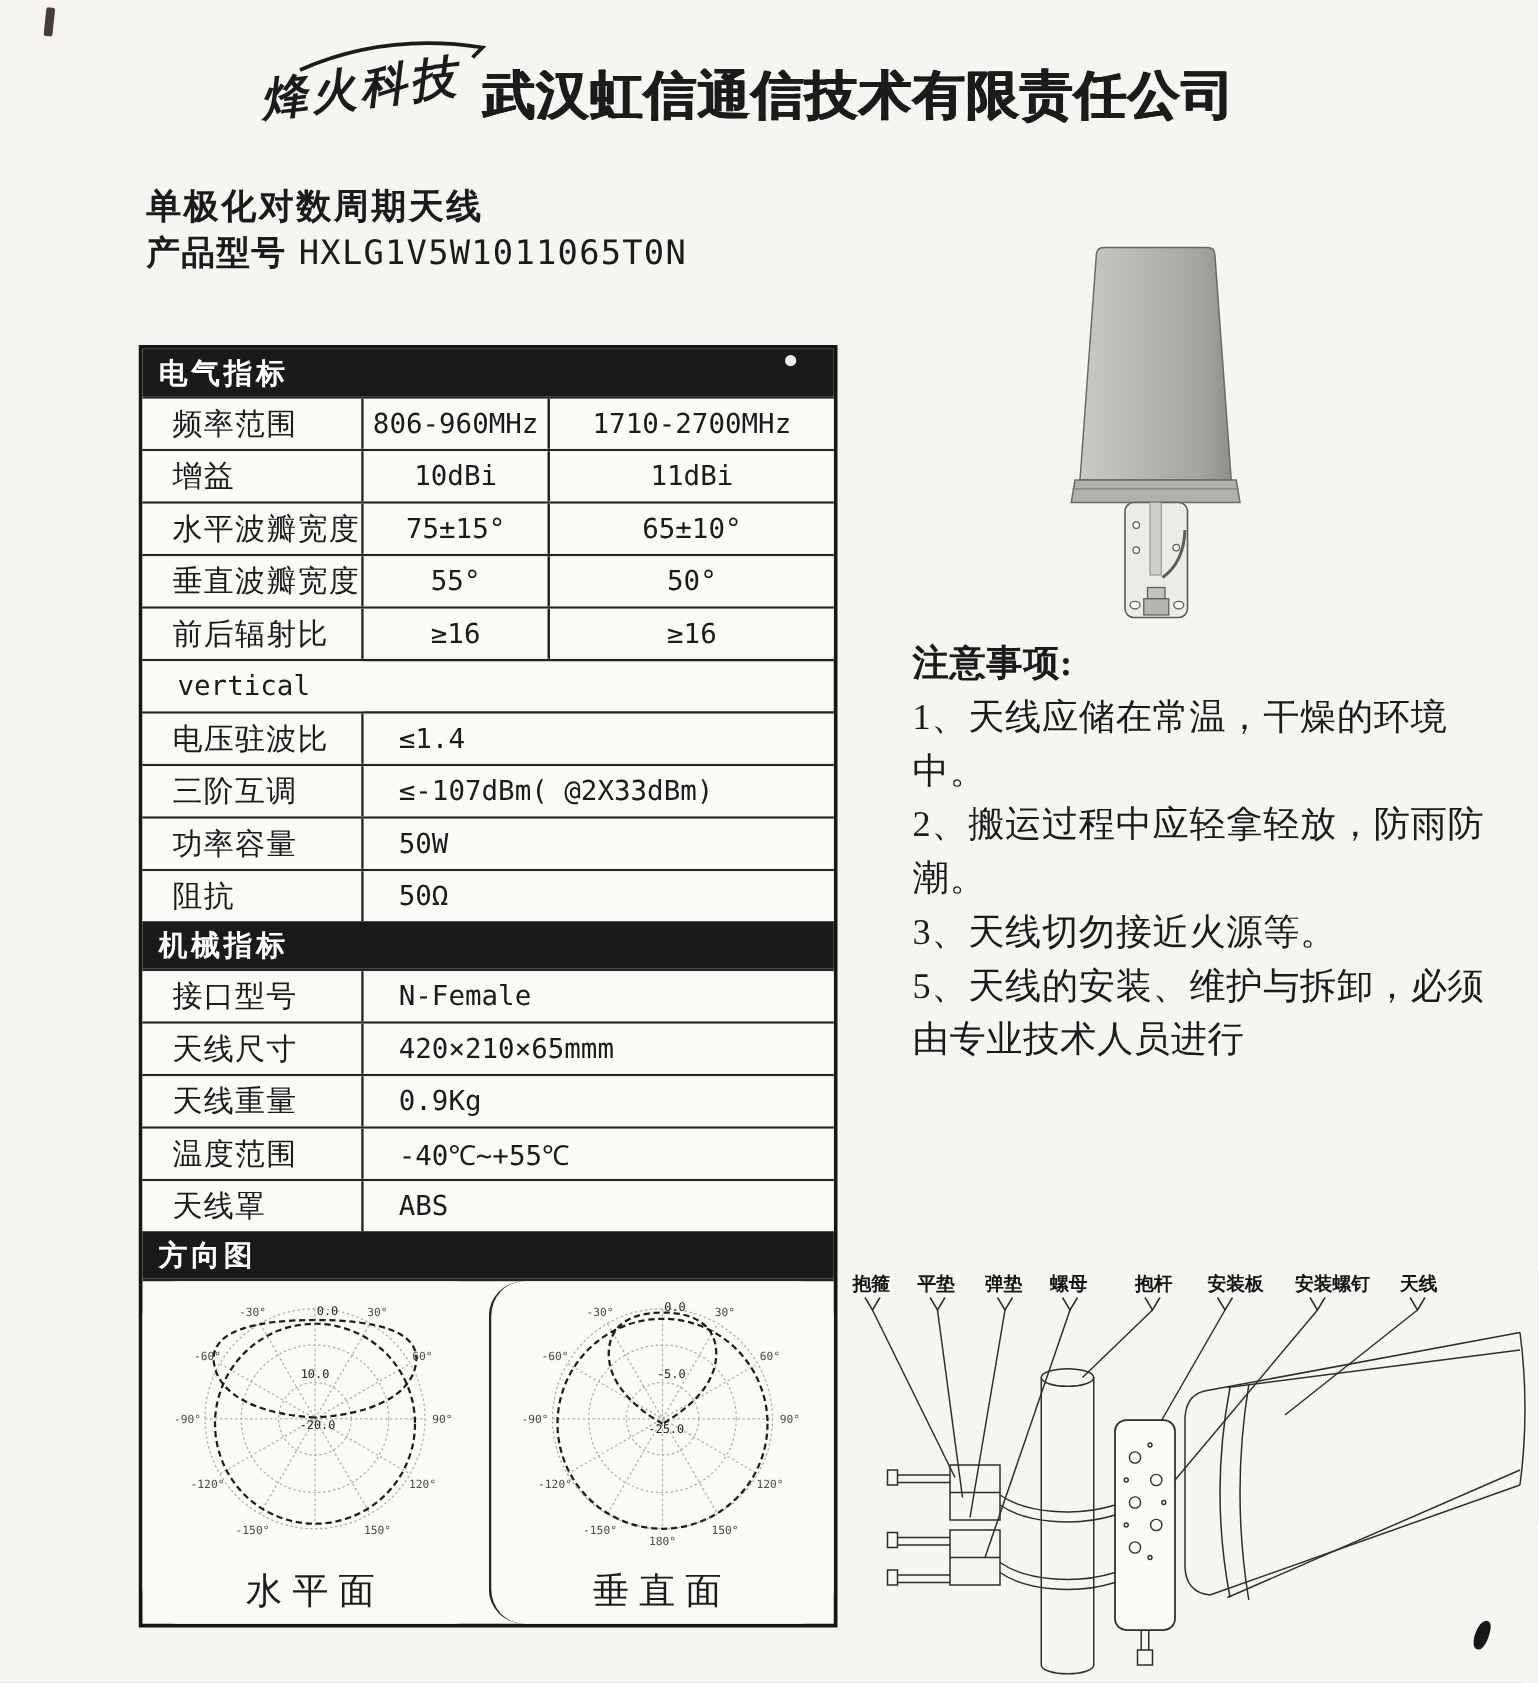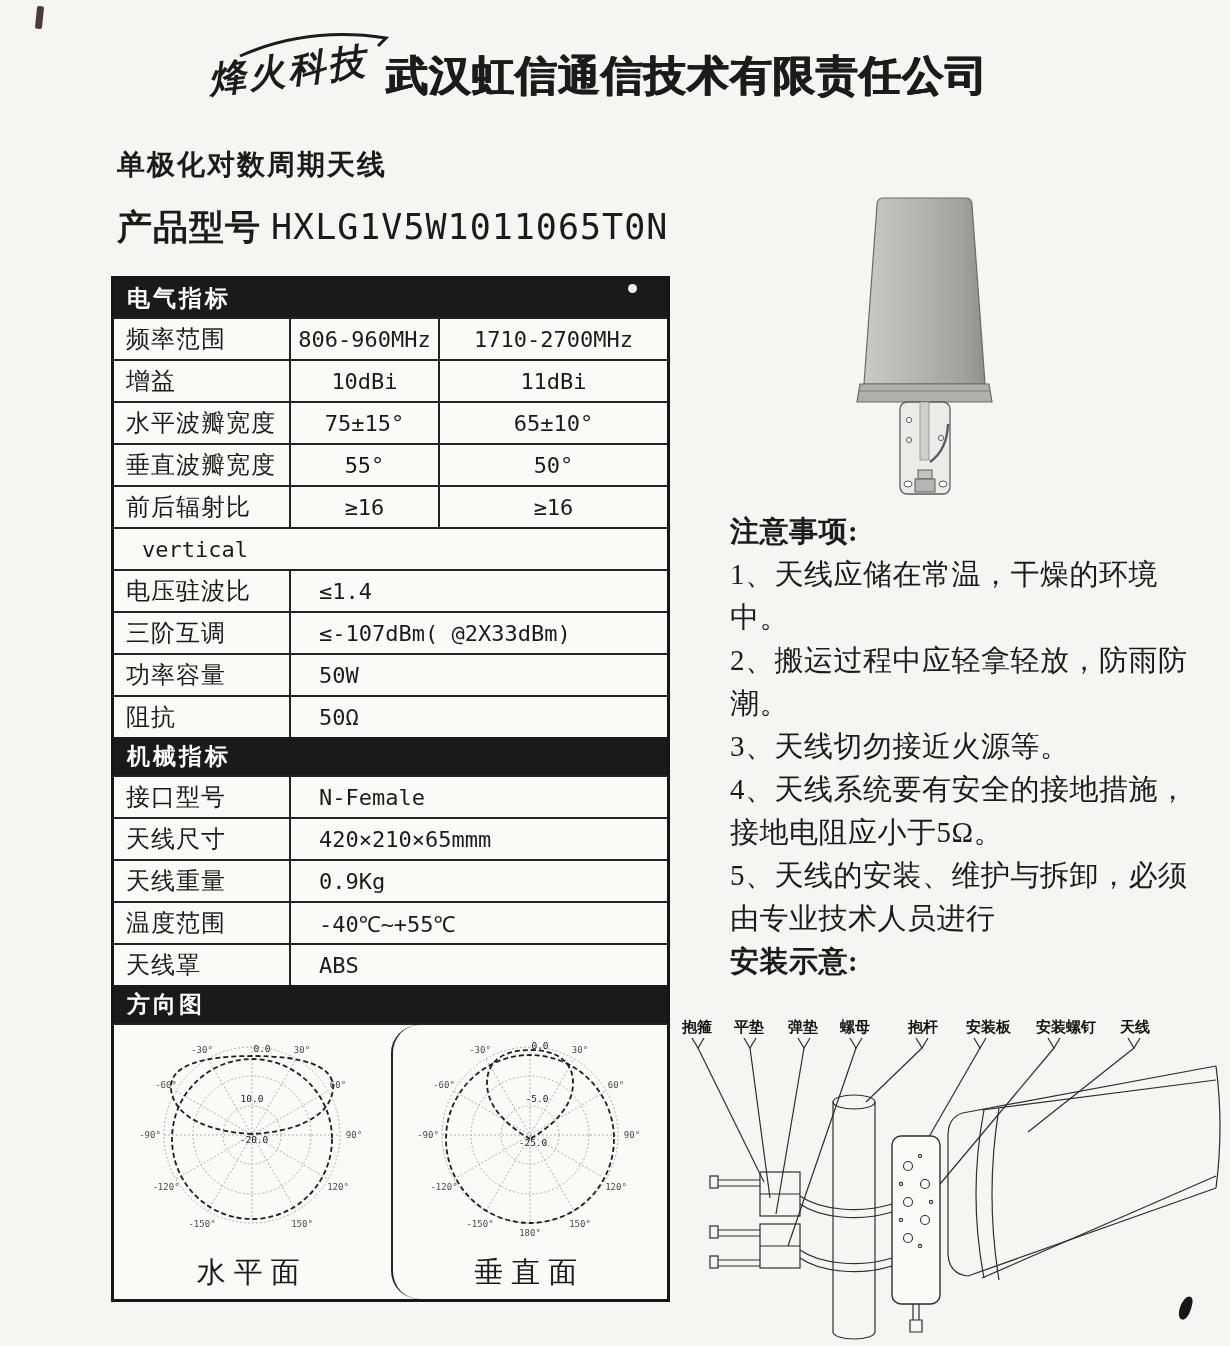--- a/index.html
+++ b/index.html
@@ -7,32 +7,32 @@
         font-family:"Liberation Serif","DejaVu Serif",serif;color:#1b1b1b;}
   
   .logo{position:absolute;left:208px;top:46px;font-size:37px;font-weight:bold;font-style:italic;
         transform:rotate(-7deg);letter-spacing:3px;}
   .logo-swoosh{position:absolute;left:236px;top:26px;}
   .company{position:absolute;left:386px;top:48px;font-size:42px;font-weight:700;letter-spacing:1px;
         font-family:"DejaVu Sans","Liberation Sans",sans-serif;
         text-shadow:0.7px 0 0 #1b1b1b,-0.7px 0 0 #1b1b1b;}
   
   .prod-title{position:absolute;left:117px;top:146px;font-size:28px;font-weight:700;letter-spacing:2px;}
-  .prod-model{position:absolute;left:117px;top:204px;font-size:35px;font-weight:700;letter-spacing:1px;}
+  .prod-model{position:absolute;left:117px;top:184px;font-size:27px;font-weight:700;letter-spacing:1px;}
   .model-value{font-family:"DejaVu Sans Mono","Liberation Mono",monospace;font-weight:500;margin-left:10px;}
   
   .spec-table{position:absolute;left:111px;top:276px;width:553px;border:3px solid #161616;background:#fbfaf7;}
   .sec-bar{position:relative;height:38px;background:#1a1a1a;color:#fff;display:flex;align-items:center;
         padding-left:13px;font-family:"DejaVu Sans","Liberation Sans",sans-serif;font-weight:bold;
         font-size:23px;letter-spacing:3px;}
   .bar-dot{position:absolute;right:30px;top:5px;width:9px;height:9px;border-radius:50%;background:#f1efec;}
   .trow{display:grid;grid-template-columns:177px 147px 1fr;border-top:2px solid #242424;}
   .trow.ts{grid-template-columns:177px 1fr;}
   .cell{min-height:40px;display:flex;align-items:center;font-size:24px;background:#fbfaf7;}
-  .lab{padding-left:12px;border-right:2px solid #242424;letter-spacing:1px;}
+  .lab{padding-left:24px;border-right:2px solid #242424;letter-spacing:1px;}
   .val{justify-content:center;font-family:"DejaVu Sans Mono","Liberation Mono",monospace;font-size:22px;}
   .t2 .val + .val{border-left:2px solid #242424;}
   .ts .val{justify-content:flex-start;padding-left:28px;}
   .plots-row{display:grid;grid-template-columns:1fr 1fr;border-top:2px solid #242424;}
   .plot-cell{position:relative;height:274px;background:#fbfaf7;border-radius:28px;}
   .plot-cell + .plot-cell{border-left:2px solid #242424;}
   .plot-caption{position:absolute;bottom:6px;width:100%;text-align:center;font-size:29px;letter-spacing:8px;}
   svg.polar{display:block;margin:6px auto 0;}
   .pgrid{stroke:#b0afac;fill:none;stroke-dasharray:2,2;stroke-width:1;}
   .ptrace{stroke:#1d1d1d;fill:none;stroke-dasharray:5,3;stroke-width:1.8;}
@@ -257,23 +257,21 @@
       <ellipse cx="56" cy="296" rx="4" ry="3" fill="#fff" stroke="#5c5c5a"></ellipse>
       <ellipse cx="91" cy="296" rx="4" ry="3" fill="#fff" stroke="#5c5c5a"></ellipse>
     </svg>
   </div>
 
   <div class="notes">
     <div class="notes-title">注意事项:</div>
     <div class="note-item">1、天线应储在常温，干燥的环境中。</div>
     <div class="note-item">2、搬运过程中应轻拿轻放，防雨防潮。</div>
     <div class="note-item">3、天线切勿接近火源等。</div>
-    <div class="note-item">4、天线系统要有安全的接地措施，接地电阻应小于5Ω。</div>
     <div class="note-item">5、天线的安装、维护与拆卸，必须由专业技术人员进行</div>
-    <div class="install-caption">安装示意:</div>
   </div>
 
   <div class="install-diagram">
     <svg width="560" height="330" viewBox="0 0 560 330">
 
       <g>
         <text class="dlabel" x="14" y="18">抱箍</text>
         <text class="dlabel" x="66" y="18">平垫</text>
         <text class="dlabel" x="120" y="18">弹垫</text>
         <text class="dlabel" x="172" y="18">螺母</text>

